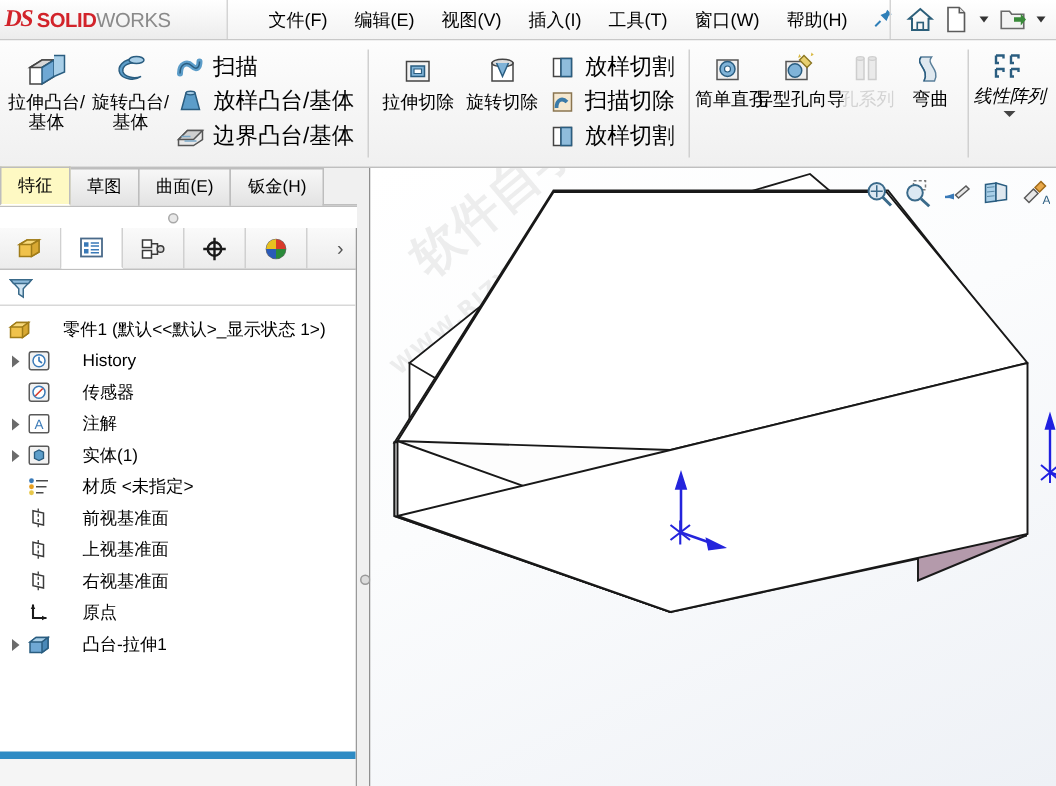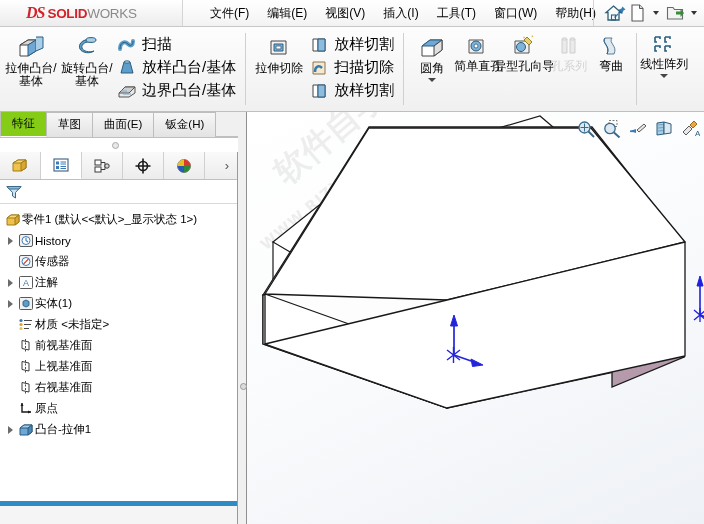--- a/index.html
+++ b/index.html
@@ -11,22 +11,22 @@
   #app { position: relative; width: 704px; height: 524px; }
 
   
   .menubar {
     position: absolute; top: 0; left: 0; width: 704px; height: 27px;
     background: linear-gradient(#ffffff, #f3f3f3);
     border-bottom: 1px solid #c8c8c8;
     display: flex; align-items: center;
   }
   .logo-box {
-    width: 183px; height: 26px; display: flex; align-items: center;
-    padding-left: 26px; border-right: 1px solid #d4d4d4;
+    width: 152px; height: 26px; display: flex; align-items: center;
+    padding-left: 3px; border-right: 1px solid #d4d4d4;
     background: linear-gradient(#ffffff, #ececec);
   }
   .logo-ds {
     font-family: "Liberation Serif", serif;
     font-style: italic; font-weight: bold; font-size: 16px;
     color: #d2232a; letter-spacing: -1px; margin-right: 3px;
   }
   .logo-solid {
     font-weight: bold; font-size: 13.5px; color: #d2232a;
     letter-spacing: -0.3px;
@@ -92,21 +92,21 @@
     background: #f0f0f0; display: flex; align-items: flex-end;
     border-bottom: 1px solid #bfbfbf;
   }
   .tab {
     font-size: 11.5px; color: #000; padding: 4px 11px 5px 11px;
     border: 1px solid #bdbdbd; border-bottom: none;
     background: linear-gradient(#f7f7f7, #e3e3e3);
     margin-right: -1px; cursor: default; white-space: nowrap;
   }
   .tab.active {
-    background: #84cc16; border-color: #bdbdbd; border-bottom: 1px solid #fff;
+    background: #fef9c3; border-color: #bdbdbd; border-bottom: 1px solid #fff;
     position: relative; z-index: 3;
   }
   .tab-fill { flex: 1; border-bottom: 1px solid #bfbfbf; height: 1px; }
 
   .collapse-dot {
     position: absolute; top: 142px; left: 112px;
     width: 7px; height: 7px; border-radius: 50%;
     background: #e8e8e8; border: 1px solid #a8a8a8;
   }
 
@@ -139,21 +139,21 @@
   }
   .texp {
     width: 13px; display: flex; align-items: center; justify-content: center;
     flex-shrink: 0;
   }
   .arrow-r {
     width: 0; height: 0; border-top: 4px solid transparent;
     border-bottom: 4px solid transparent; border-left: 5px solid #6b6b6b;
   }
   .ticon { width: 18px; display: flex; align-items: center; justify-content: center; flex-shrink: 0; }
-  .tlabel { margin-left: 0; text-align: center; }
+  .tlabel { margin-left: 20px; text-align: center; }
   .tnode.root { font-weight: normal; padding-left: 4px; }
   .sel-bar {
     position: absolute; left: 0; bottom: 0; width: 238px; height: 5px;
     background: #2e8bc4;
   }
   .panel-bottom { height: 64px; background: #f5f5f5; }
 
   
   .splitter {
     position: absolute; top: 112px; left: 238px; width: 9px; height: 412px;
@@ -293,20 +293,28 @@
 
     <div class="rgroup">
       <div class="big-btn">
         <svg width="30" height="26" viewBox="0 0 30 26">
           <path d="M7 7 L22 7 L22 20 L7 20 Z" fill="#f2f2f2" stroke="#444" stroke-width="1"></path>
           <path d="M10 10 L19 10 L19 17 L10 17 Z" fill="#7fb3d8" stroke="#2a5d80" stroke-width="1"></path>
           <path d="M12 12 L17 12 L17 15 L12 15 Z" fill="#ffffff" stroke="#2a5d80" stroke-width="0.8"></path>
         </svg>
         <span class="lbl">拉伸切除</span>
       </div>
+      <div class="big-btn">
+        <svg width="30" height="26" viewBox="0 0 30 26">
+          <path d="M8 8 L22 8 L22 20 L8 20 Z" fill="#ffffff" stroke="#444" stroke-width="1"></path>
+          <ellipse cx="15" cy="8" rx="7" ry="2.5" fill="#dcdcdc" stroke="#444" stroke-width="1"></ellipse>
+          <path d="M11 8 L15 17 L19 8" fill="#7fb3d8" stroke="#2a5d80" stroke-width="1"></path>
+        </svg>
+        <span class="lbl">旋转切除</span>
+      </div>
       <div class="small-col">
         <div class="small-btn">
           <svg width="20" height="18" viewBox="0 0 20 18">
             <path d="M4 3 L16 3 L16 15 L4 15 Z" fill="#ffffff" stroke="#444" stroke-width="1"></path>
             <path d="M9 3 L9 15" stroke="#444" stroke-width="1"></path>
             <path d="M9 3 L16 3 L16 15 L9 15 Z" fill="#8fbcdc" stroke="#2a5d80" stroke-width="1"></path>
           </svg>
           <span class="lbl">放样切割</span>
         </div>
         <div class="small-btn">
@@ -323,31 +331,20 @@
             <path d="M9 3 L16 3 L16 15 L9 15 Z" fill="#8fbcdc" stroke="#2a5d80" stroke-width="1"></path>
           </svg>
           <span class="lbl">放样切割</span>
         </div>
       </div>
     </div>
 
     <div class="rsep"></div>
 
     <div class="rgroup">
-      <div style="display:flex;flex-direction:column;align-items:center;">
-        <div class="big-btn" style="width:46px;">
-          <svg width="30" height="26" viewBox="0 0 30 26">
-            <path d="M5 12 L13 6 L25 6 L25 16 L17 22 L5 22 Z" fill="#ffffff" stroke="#444" stroke-width="1"></path>
-            <path d="M5 12 L13 6 L25 6 L17 12 Z" fill="#6fa8d4" stroke="#2a5d80" stroke-width="1"></path>
-            <path d="M17 12 L25 6 L25 16 L17 22 Z" fill="#e0e0e0" stroke="#444" stroke-width="1"></path>
-          </svg>
-          <span class="lbl">圆角</span>
-          <div class="dd-caret"></div>
-        </div>
-      </div>
       <div class="big-btn" style="width:46px;">
         <svg width="28" height="24" viewBox="0 0 28 24">
           <path d="M5 6 L19 6 L19 19 L5 19 Z" fill="#f0f0f0" stroke="#555" stroke-width="1"></path>
           <circle cx="12" cy="12" r="5" fill="#7fb3d8" stroke="#2a5d80" stroke-width="1"></circle>
           <circle cx="12" cy="12" r="2" fill="#ffffff" stroke="#2a5d80" stroke-width="0.8"></circle>
         </svg>
         <span class="lbl">简单直孔</span>
       </div>
       <div class="big-btn" style="width:46px;">
         <svg width="28" height="24" viewBox="0 0 28 24">
@@ -372,21 +369,21 @@
           <path d="M8 4 C4 9 14 12 10 20 L17 20 C21 12 11 9 15 4 Z" fill="#dfe8ef" stroke="#5a7f9a" stroke-width="1"></path>
           <path d="M8 4 C4 9 14 12 10 20" fill="none" stroke="#2a5d80" stroke-width="1"></path>
         </svg>
         <span class="lbl">弯曲</span>
       </div>
     </div>
 
     <div class="rsep"></div>
 
     <div class="rgroup">
-      <div class="big-btn" style="width:44px;">
+      <div class="big-btn" style="width:44px;font-style:italic;">
         <svg width="28" height="22" viewBox="0 0 28 22">
           <path d="M5 3 L10 3 L10 5 M5 3 L5 8 L7 8" fill="none" stroke="#2a5d80" stroke-width="1.6"></path>
           <path d="M15 3 L20 3 L20 5 M15 3 L15 8 L17 8" fill="none" stroke="#2a5d80" stroke-width="1.6"></path>
           <path d="M5 12 L10 12 L10 14 M5 12 L5 17 L7 17" fill="none" stroke="#2a5d80" stroke-width="1.6"></path>
           <path d="M15 12 L20 12 L20 14 M15 12 L15 17 L17 17" fill="none" stroke="#2a5d80" stroke-width="1.6"></path>
         </svg>
         <span class="lbl">线性阵列</span>
         <div class="dd-caret"></div>
       </div>
       <div class="small-col">

